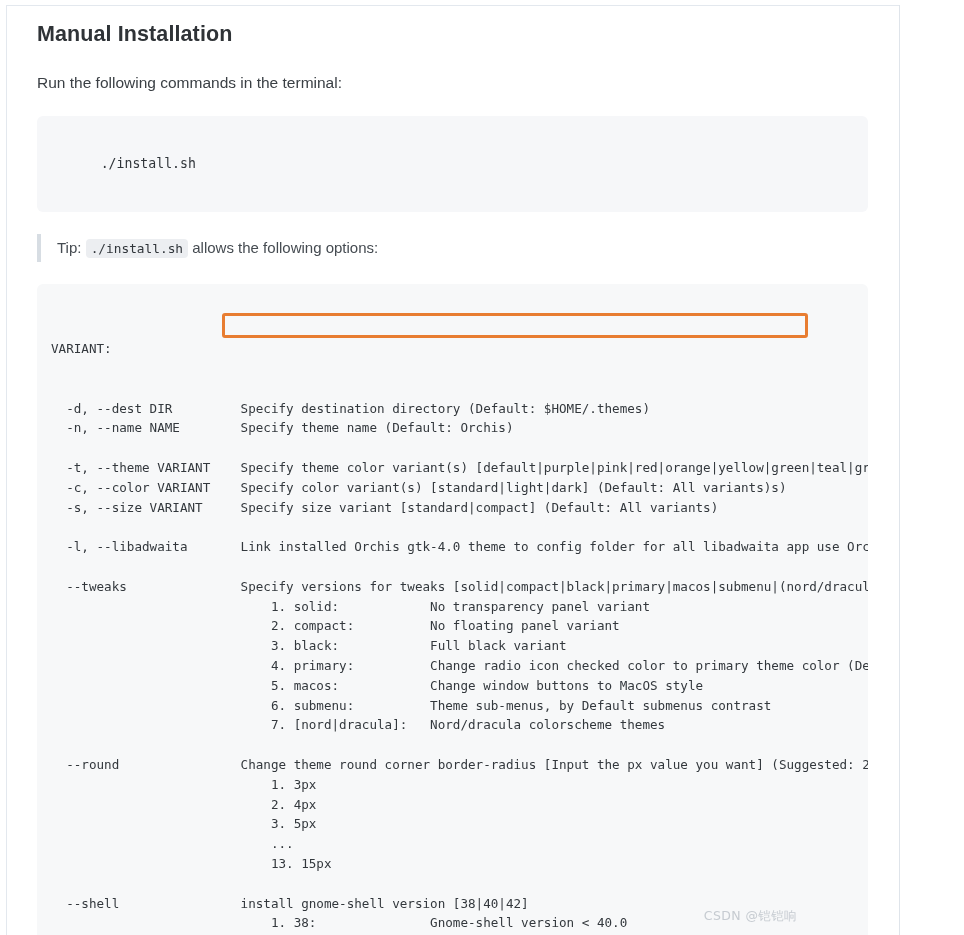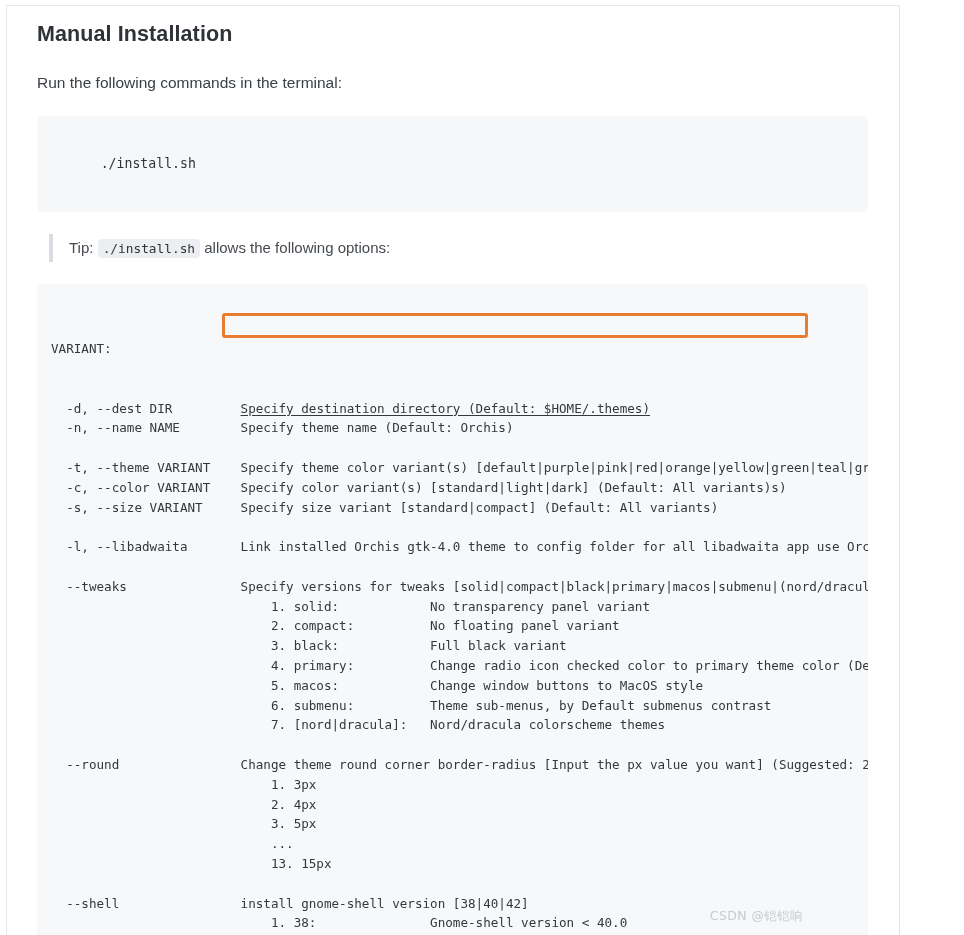--- a/index.html
+++ b/index.html
@@ -54,21 +54,21 @@
     font-family: "DejaVu Sans Mono", "Liberation Mono", monospace;
     font-size: 13.2px;
     color: #30353a;
     line-height: 1.5;
     overflow: hidden;
     white-space: pre;
   }
   .tip {
     border-left: 4px solid #d7dde3;
     padding: 2px 0 2px 16px;
-    margin: 0 0 22px 12px;
+    margin: 0 0 22px 0;
     font-size: 15px;
     color: #454b51;
     line-height: 1.6;
   }
   .tip code {
     font-family: "DejaVu Sans Mono", "Liberation Mono", monospace;
     font-size: 12.8px;
     background: #eceef1;
     border-radius: 4px;
     padding: 2px 5px;
@@ -91,24 +91,24 @@
   .highlight-box {
     position: absolute;
     left: 185px;
     top: 29px;
     width: 586px;
     height: 25px;
     border: 3px solid #e87d31;
     border-radius: 3px;
     pointer-events: none;
   }
-  .hl-text { text-decoration: underline; text-underline-offset: 2px; }
+  .hl-text { text-underline-offset: 2px; }
   .watermark {
     position: absolute;
-    right: 30px; bottom: 10px;
+    right: 36px; bottom: 10px;
     font-size: 12.5px;
     color: #c6cbd1;
     font-family: "DejaVu Sans", sans-serif;
     letter-spacing: 0.4px;
   }
 </style>
 </head>
 <body>
 
 <div id="page">

